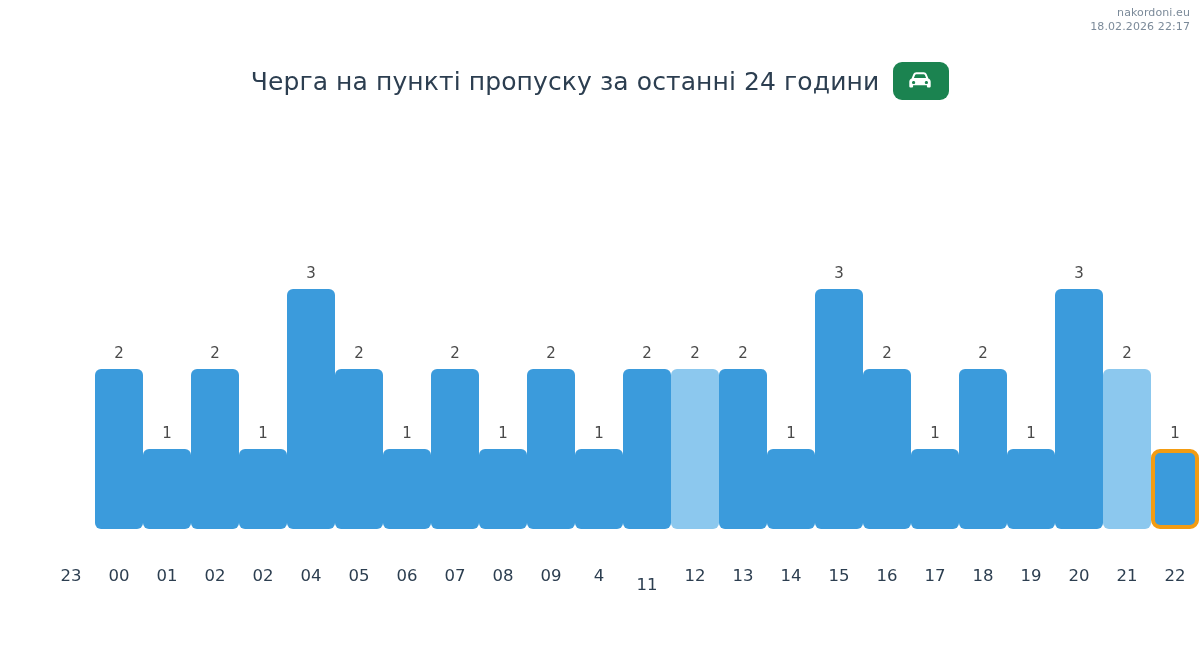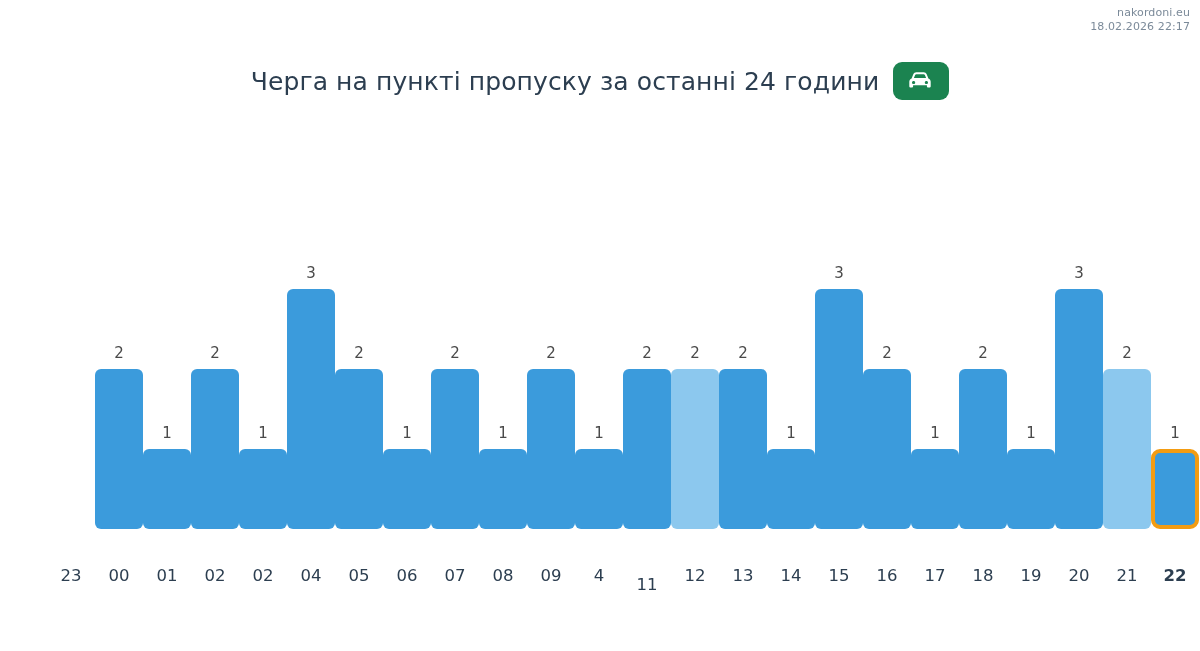--- a/index.html
+++ b/index.html
@@ -243,14 +243,14 @@
     <div class="x-label" style="left: 1055px;">20</div>
     <div class="bar-slot" style="left: 1103px;">
       <div class="bar light" style="height: 160px;"></div>
       <div class="bar-value" style="bottom: 167px;">2</div>
     </div>
     <div class="x-label" style="left: 1103px;">21</div>
     <div class="bar-slot" style="left: 1151px;">
       <div class="bar current" style="height: 80px;"></div>
       <div class="bar-value" style="bottom: 87px;">1</div>
     </div>
-    <div class="x-label" style="left: 1151px; font-weight: bold;">22</div>
+    <div class="x-label" style="left: 1151px;">22</div>
   </div>
 
 </body></html>

